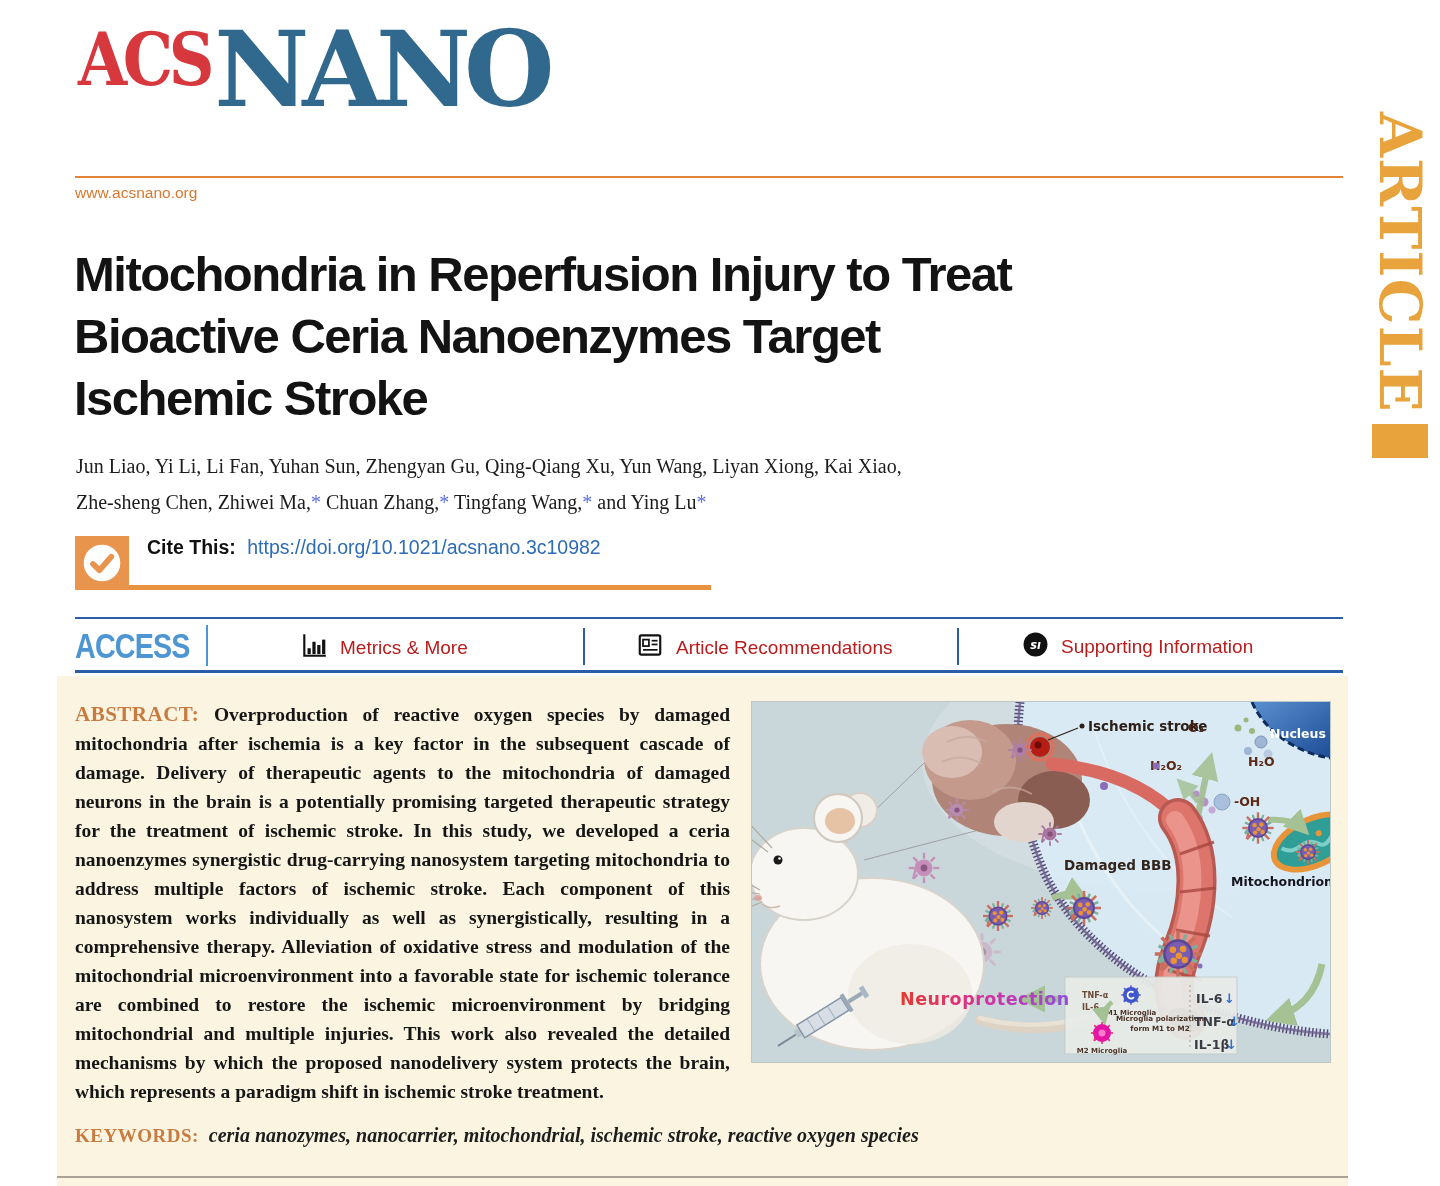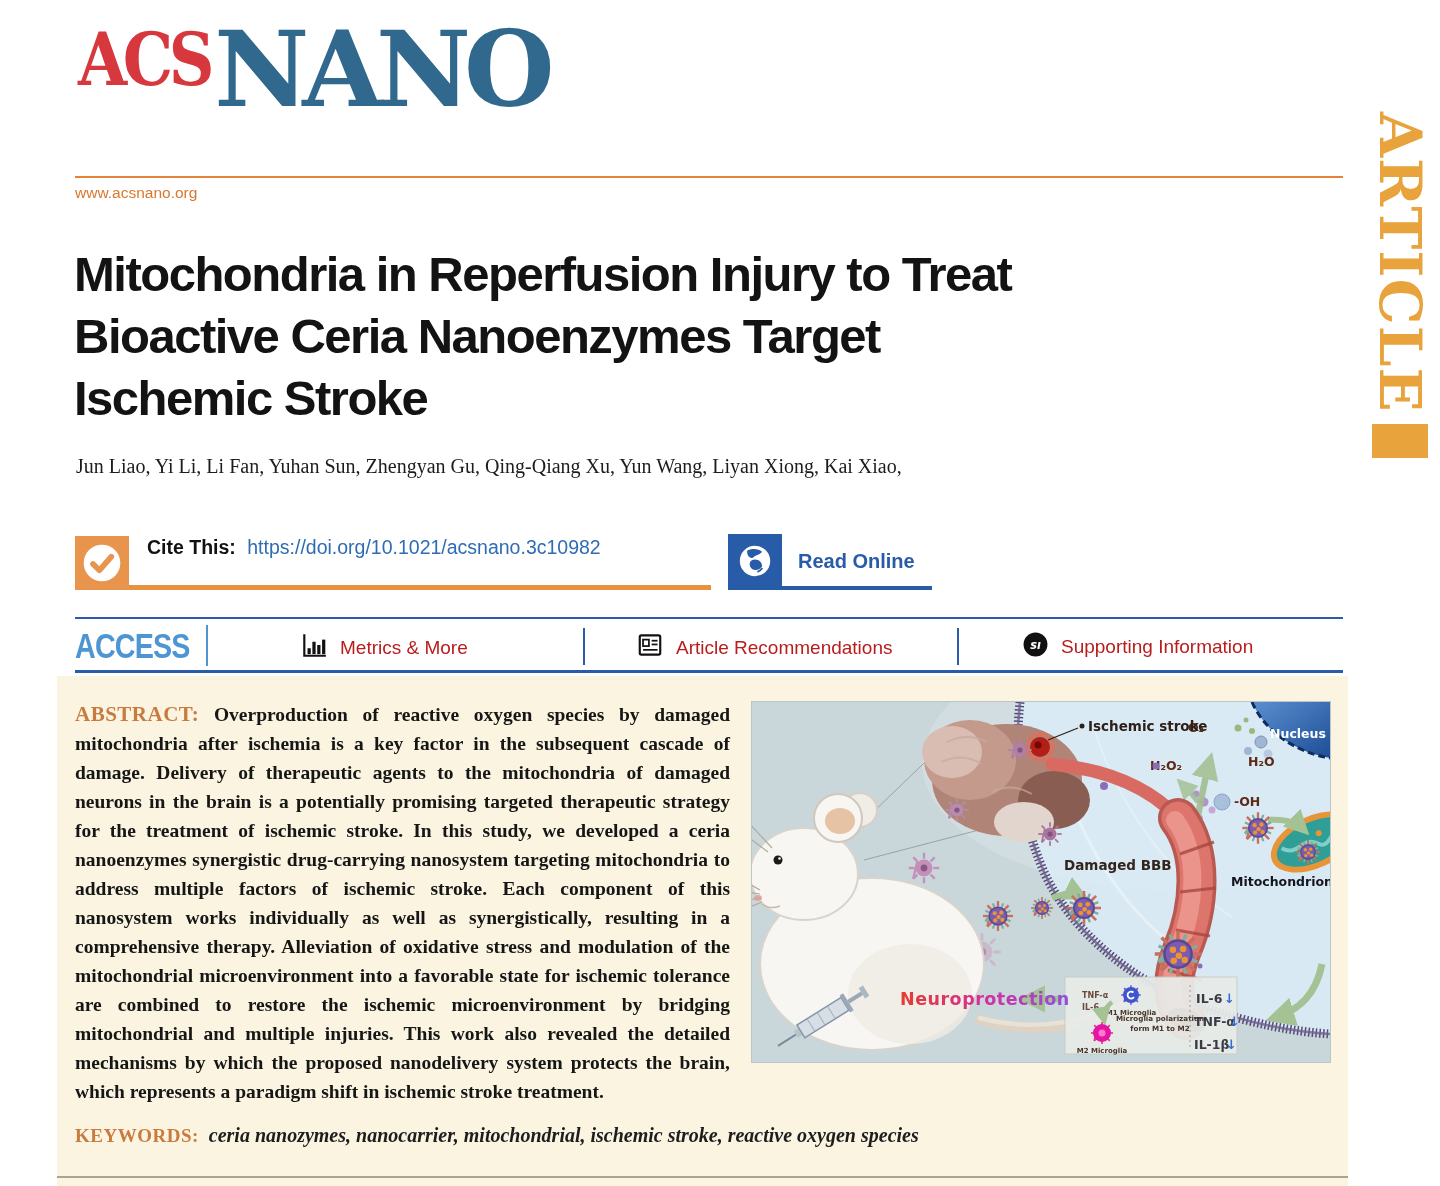--- a/index.html
+++ b/index.html
@@ -81,46 +81,36 @@
   <div class="site-url">www.acsnano.org</div>
 
   <div class="title">
     <div>Mitochondria in Reperfusion Injury to Treat</div>
     <div>Bioactive Ceria Nanoenzymes Target</div>
     <div>Ischemic Stroke</div>
   </div>
 
   <div class="authors">
     <div>Jun Liao, Yi Li, Li Fan, Yuhan Sun, Zhengyan Gu, Qing-Qiang Xu, Yun Wang, Liyan Xiong, Kai Xiao,</div>
+    <div><span>Zhe-sheng Chen, Zhiwei Ma,</span><span class="star">*</span><span> Chuan Zhang,</span><span class="star">*</span><span> Tingfang Wang,</span><span class="star">*</span><span> and Ying Lu</span><span class="star">*</span></div>
   </div>
 
   <div class="cite-bar">
     <div class="cite-icon">
       <svg width="40" height="40" viewBox="0 0 24 24">
         <circle cx="12" cy="12" r="11" fill="#ffffff"></circle>
         <path d="M 6.6,12.6 L 10.4,16.4 L 17.6,8.2" stroke="#E8944C" stroke-width="3.4" fill="none" stroke-linecap="round" stroke-linejoin="round"></path>
       </svg>
     </div>
     <div class="cite-text">
       <span class="cite-label">Cite This:</span>
       <a href="#" class="doi-link">https://doi.org/10.1021/acsnano.3c10982</a>
     </div>
   </div>
 
-  <div class="read-online">
-    <div class="ro-icon">
-      <svg width="38" height="38" viewBox="0 0 24 24">
-        <circle cx="12" cy="12" r="9.6" fill="#ffffff"></circle>
-        <path d="M 7,5.6 C 9.4,3.9 14.5,4.1 16.4,6.2 C 15.4,8.3 12.4,7.9 11.2,9.7 C 9.2,10.9 6.9,9.2 7,5.6 Z" fill="#285BA8"></path>
-        <path d="M 10.2,11.4 C 13.4,10.2 16.6,12.3 16.4,15.3 C 14.4,18.6 10.2,18.5 8.9,15.3 C 8.2,13.4 9.1,12 10.2,11.4 Z" fill="#285BA8"></path>
-        <path d="M 13.5,18.9 C 14.8,18.4 15.9,17.5 16.6,16.4" stroke="#285BA8" stroke-width="1.2" fill="none"></path>
-      </svg>
-    </div>
-    <span class="ro-label">Read Online</span>
-  </div>
 
   <div class="rule-blue-top"></div>
   <div class="rule-blue-bottom"></div>
   <div class="access-label">ACCESS</div>
   <div class="sep-light"></div>
   <div class="sep-blue" style="left:583px;"></div>
   <div class="sep-blue" style="left:957px;"></div>
 
   <div class="access-item" style="left:300px;">
     <span>

